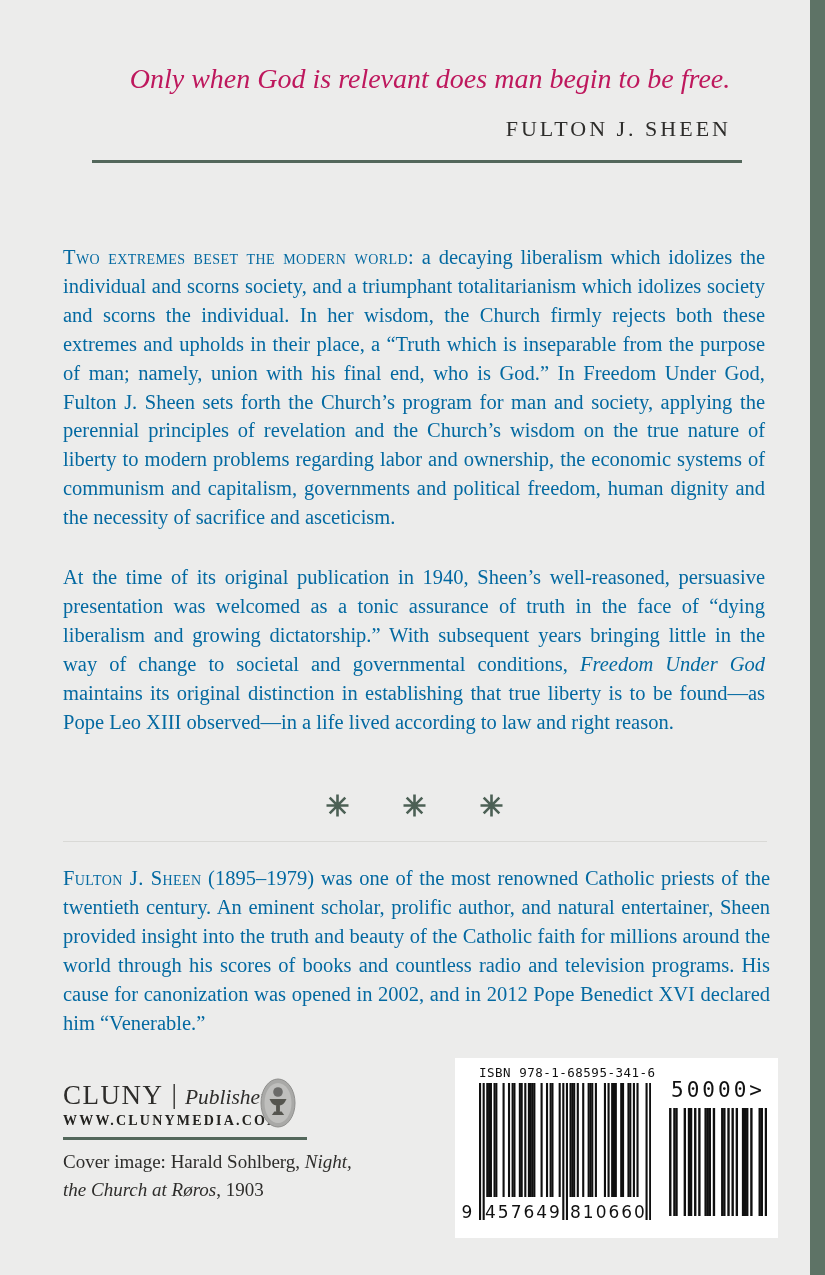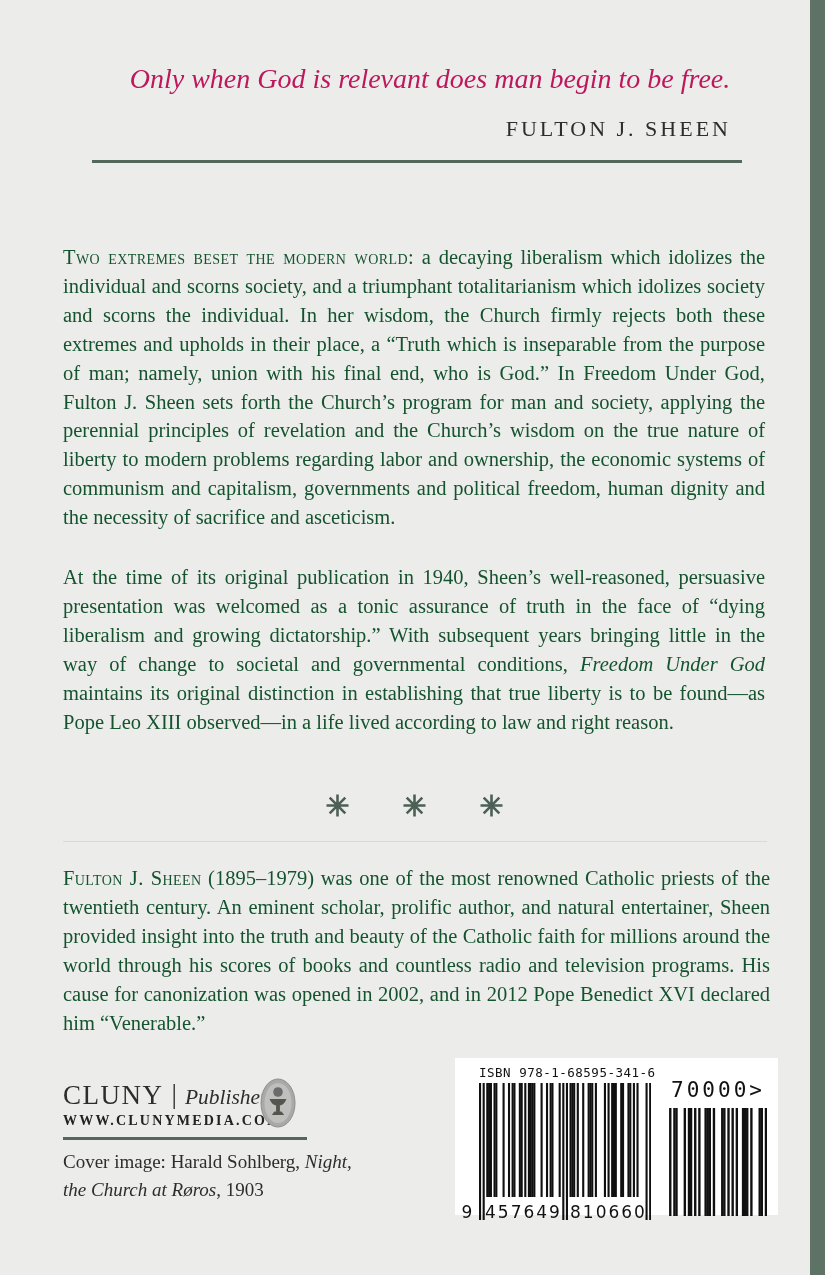--- a/index.html
+++ b/index.html
@@ -8,21 +8,21 @@
   .side-border{position:absolute;top:0;right:0;width:15px;height:1275px;background:#5E7366;}
 
   .quote{position:absolute;left:100px;top:63px;width:660px;text-align:center;
          font-style:italic;font-size:28px;color:#be185d;}
   .attribution{position:absolute;left:63px;top:116px;width:668px;text-align:right;
          font-size:22px;letter-spacing:3px;color:#2E2D2B;}
   .rule{position:absolute;background:#53675B;}
   .rule1{left:92px;top:160px;width:650px;height:3px;}
 
   .body{position:absolute;left:63px;width:702px;margin:0;font-size:20.5px;
-        line-height:28.9px;text-align:justify;color:#14532d;}
+        line-height:28.9px;text-align:justify;color:#0369a1;}
   .para1{top:243px;}
   .para2{top:563px;}
   .bio{top:864px;width:707px;}
   .sc{font-variant:small-caps;letter-spacing:0.4px;}
 
   .stars{position:absolute;left:63px;top:794px;width:702px;text-align:center;line-height:0;}
   .stars svg{margin:0 25px;vertical-align:middle;}
 
   .hairline{position:absolute;left:63px;top:841px;width:704px;height:1px;background:#D9D9D6;}
 
@@ -30,21 +30,21 @@
   .cluny-name{font-size:27px;letter-spacing:1.5px;}
   .cluny-sep{font-size:27px;padding:0 8px;position:relative;top:-1px;color:#2E2D2B;}
   .cluny-desc{font-style:italic;font-size:21.5px;}
   .website{position:absolute;left:63px;top:1113px;font-size:14px;font-weight:bold;
            letter-spacing:2.2px;color:#23221F;}
   .logo{position:absolute;left:260px;top:1078px;width:36px;height:50px;}
   .rule2{left:63px;top:1137px;width:244px;height:3px;}
   .credits{position:absolute;left:63px;top:1148px;width:300px;font-size:19px;line-height:27.5px;}
   .credits i{font-style:italic;}
 
-  .barcode-box{position:absolute;left:455px;top:1058px;width:323px;height:157px;background:#FFFFFF;}
+  .barcode-box{position:absolute;left:455px;top:1058px;width:323px;height:180px;background:#FFFFFF;}
   .isbn-label{position:absolute;left:24px;top:7px;width:172px;text-align:center;
       font-family:"DejaVu Sans Mono",monospace;font-size:12.5px;letter-spacing:0.5px;
       color:#111;white-space:nowrap;}
   .main-barcode{position:absolute;left:24px;top:25px;line-height:0;}
   .bc-digit{position:absolute;top:146px;font-family:"DejaVu Sans",sans-serif;font-size:17px;
       color:#111;text-align:center;white-space:nowrap;line-height:1;}
   .bc-first{left:3px;width:18px;}
   .bc-left{left:30px;width:75px;letter-spacing:2px;}
   .bc-right{left:115px;width:75px;letter-spacing:2px;}
   .addon-label{position:absolute;left:210px;top:22px;width:106px;text-align:center;
@@ -151,21 +151,21 @@
           <rect x="148.42" y="0" width="2.11" height="114" fill="#101010"></rect>
           <rect x="150.23" y="0" width="2.11" height="114" fill="#101010"></rect>
           <rect x="153.85" y="0" width="2.11" height="114" fill="#101010"></rect>
           <rect x="157.47" y="0" width="2.11" height="114" fill="#101010"></rect>
           <rect x="166.52" y="0" width="2.11" height="137" fill="#101010"></rect>
           <rect x="170.14" y="0" width="2.11" height="137" fill="#101010"></rect>
         </svg></div>
     <div class="bc-digit bc-first">9</div>
     <div class="bc-digit bc-left">457649</div>
     <div class="bc-digit bc-right">810660</div>
-    <div class="addon-label"><span>70000</span><span>&gt;</span></div>
+    <div class="addon-label"><span>50000</span><span>&gt;</span></div>
     <div class="addon-barcode" id="addon-barcode"><svg width="100" height="108">
           <rect x="2.08" y="0" width="2.38" height="108" fill="#101010"></rect>
           <rect x="6.24" y="0" width="2.38" height="108" fill="#101010"></rect>
           <rect x="8.32" y="0" width="2.38" height="108" fill="#101010"></rect>
           <rect x="16.64" y="0" width="2.38" height="108" fill="#101010"></rect>
           <rect x="20.80" y="0" width="2.38" height="108" fill="#101010"></rect>
           <rect x="22.88" y="0" width="2.38" height="108" fill="#101010"></rect>
           <rect x="27.04" y="0" width="2.38" height="108" fill="#101010"></rect>
           <rect x="31.20" y="0" width="2.38" height="108" fill="#101010"></rect>
           <rect x="37.44" y="0" width="2.38" height="108" fill="#101010"></rect>

